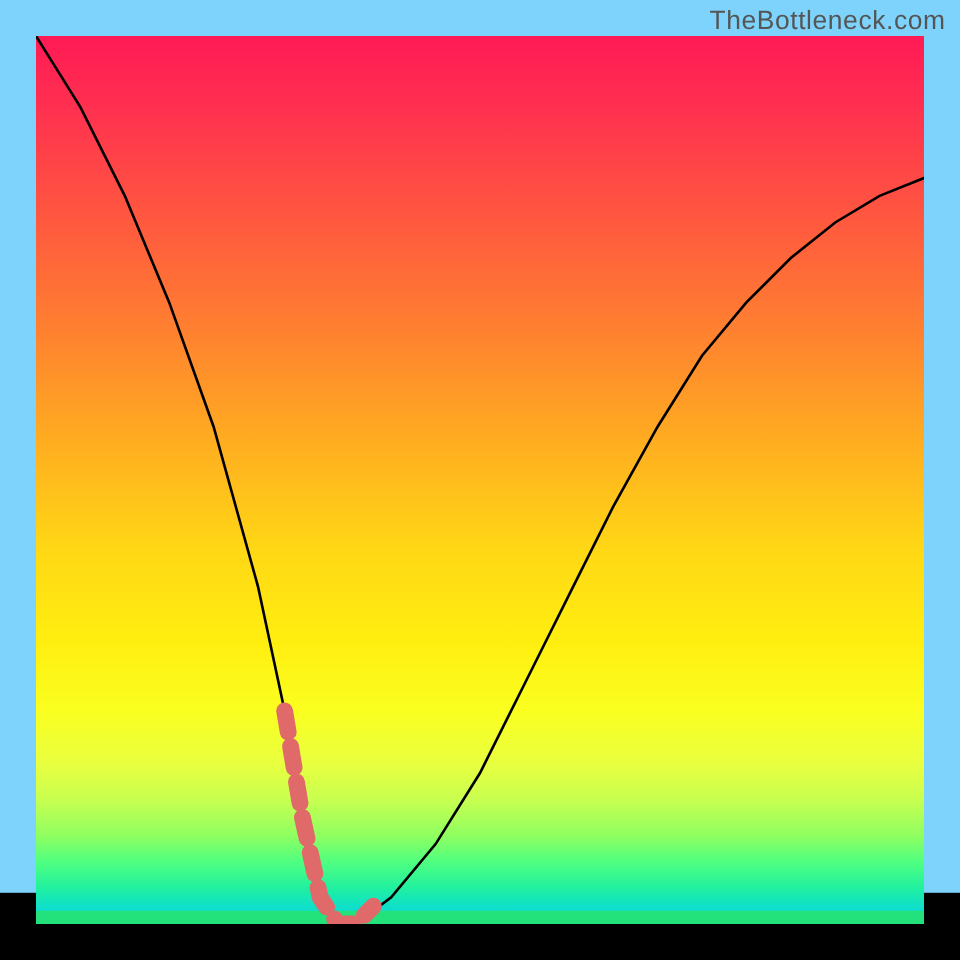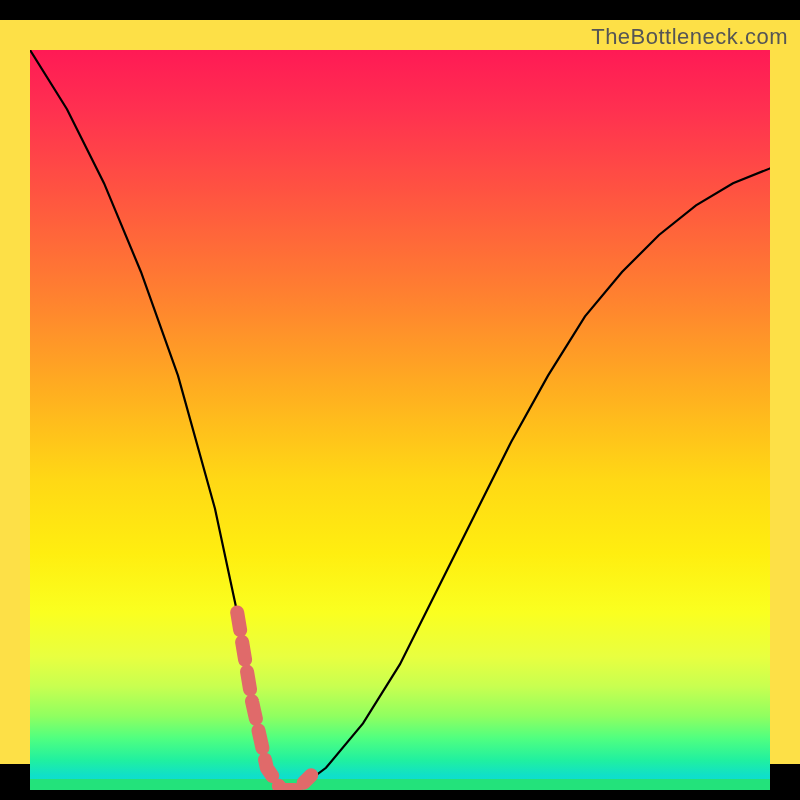--- a/index.html
+++ b/index.html
@@ -8,22 +8,21 @@
     width: 800px;
     height: 800px;
     background: #000;
     font-family: Arial, Helvetica, sans-serif;
     overflow: hidden;
   }
   .frame {
     position: relative;
     width: 800px;
     height: 744px;
-    background: #fde047;
-    margin-top: 20px;
+    background: #7dd3fc;
   }
   .watermark {
     position: absolute;
     top: 4px;
     right: 12px;
     color: #555;
     font-size: 22px;
     font-weight: 500;
     letter-spacing: 0.5px;
     user-select: none;

